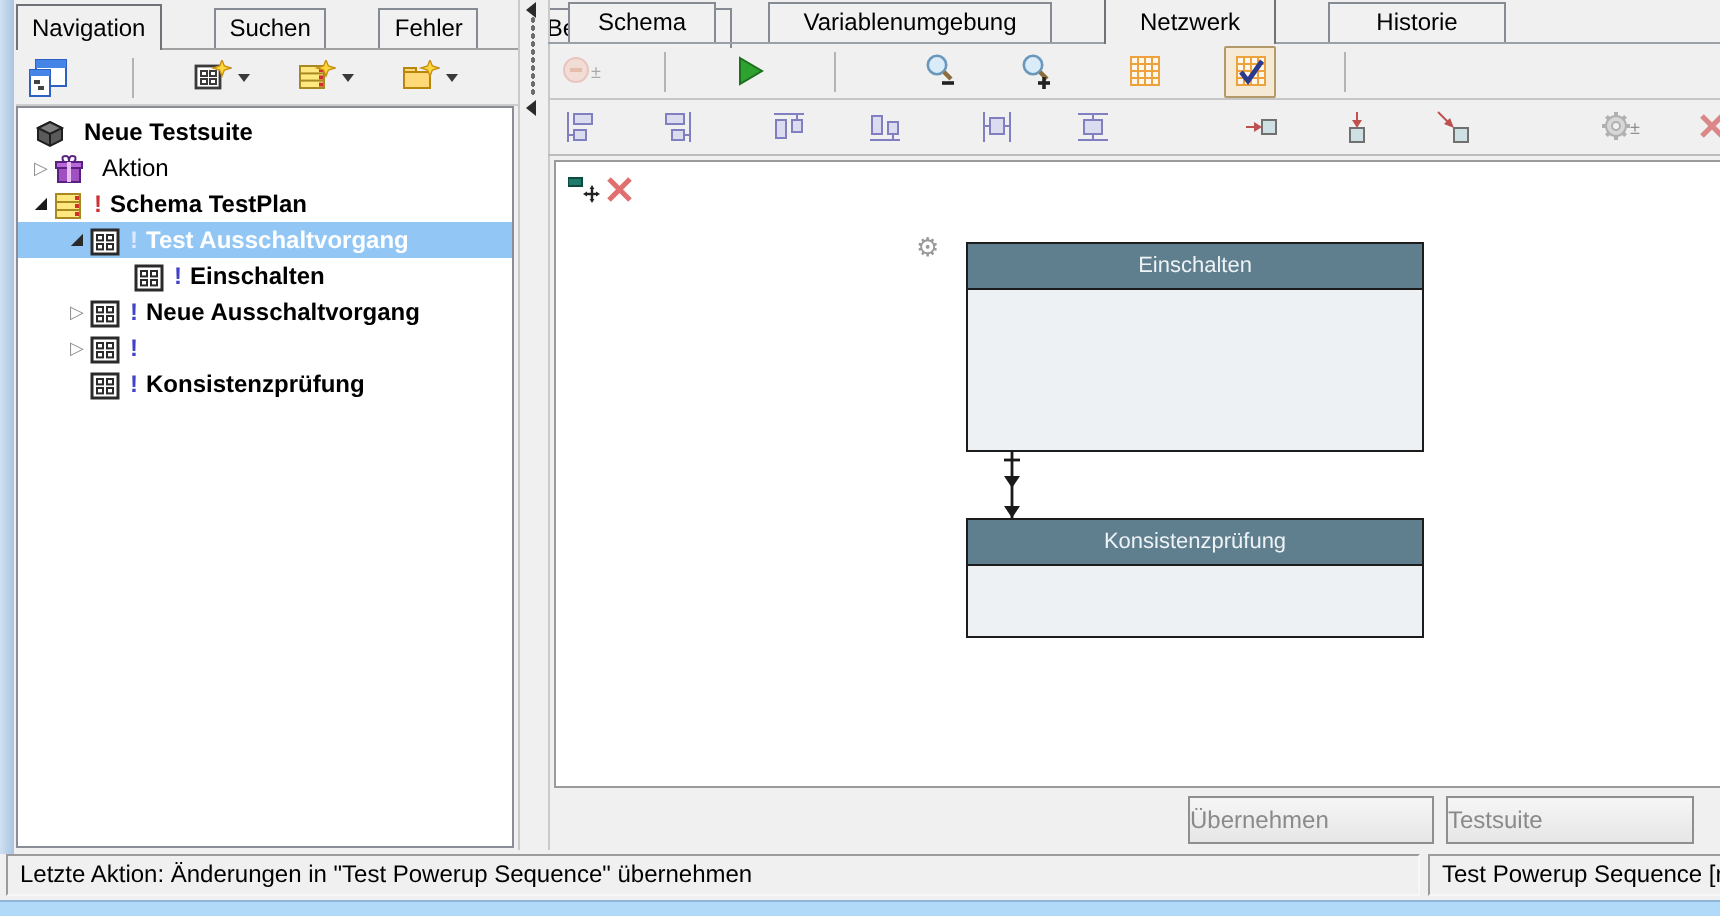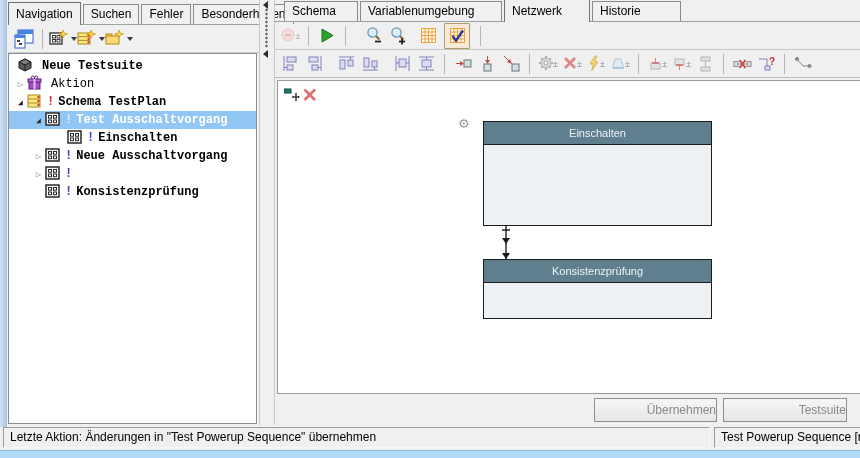--- a/index.html
+++ b/index.html
@@ -1,33 +1,33 @@
 <!DOCTYPE html>
 <html><head>
 <meta charset="utf-8">
 <style>
   html,body{margin:0;padding:0;}
   body{width:860px;height:458px;position:relative;overflow:hidden;background:#f0f0f0;
        font-family:"Liberation Sans","DejaVu Sans",sans-serif;font-size:12px;color:#000;}
-  .abs{position:absolute;}
+  .abs{position:absolute;gap:24px;}
 
   
   .win-left{left:0;top:0;width:7px;height:427px;background:linear-gradient(to right,#cfe0f2,#a9c4e2);}
   .win-bottom{left:0;top:450px;width:860px;height:8px;background:#b0daf8;border-top:1px solid #8fb6d9;}
 
   
   .ltabs{left:8px;top:1px;width:252px;height:23px;display:flex;align-items:flex-end;border-bottom:1px solid #a0a0a0;}
   .tab{border:1px solid #868a92;border-bottom:none;background:#f1f1f1;padding:2px 7px 2px 7px;height:15px;line-height:15px;margin-right:2px;white-space:nowrap;}
   .tab.active{height:18px;line-height:18px;background:#f0f0f0;margin-bottom:-1px;border-color:#6f7377;}
   .ltoolbar{left:8px;top:25px;width:251px;height:27px;display:flex;align-items:center;border-bottom:1px solid #cdcdcd;}
   .tbtn{min-width:24px;height:24px;display:flex;align-items:center;justify-content:center;}
   .vsep{width:1px;height:20px;background:#b4b4b4;margin:0 6px;}
   .chev{width:0;height:0;border-left:3px solid transparent;border-right:3px solid transparent;border-top:4px solid #3a3a3a;margin-left:3px;}
   .tree{left:8px;top:53px;width:249px;height:371px;background:#fff;border:1px solid #8a8d96;padding-top:3px;box-sizing:border-box;overflow:hidden;}
-  .trow{height:18px;line-height:18px;display:flex;align-items:flex-start;font-weight:bold;white-space:nowrap;font-family:Liberation Mono, monospace;}
+  .trow{height:18px;line-height:18px;display:flex;align-items:flex-end;font-weight:bold;white-space:nowrap;}
   .trow.normal{font-weight:normal;}
   .trow.sel{background:#92c6f5;color:#fff;}
   .exp{width:11px;display:inline-block;text-align:center;}
   .exp-open::before{content:"◢";font-size:8px;color:#1a1a1a;}
   .trow.sel .exp-open::before{color:#2a2a2a;}
   .exp-closed::before{content:"▷";font-size:9px;color:#909090;}
   .ticon{width:17px;height:16px;display:inline-block;margin-right:4px;}
   .bang{margin-right:4px;font-weight:bold;}
   .bang-blue{color:#4343c8;}
   .bang-red{color:#cc3333;}
@@ -35,38 +35,38 @@
 
   
   .splitter{left:259px;top:0;width:14px;height:425px;background:#f0f0f0;border-left:1px solid #c9c9c9;border-right:1px solid #c9c9c9;}
   .spl-dots{position:absolute;left:5px;top:8px;width:3px;height:40px;
             background-image:radial-gradient(#6d6d6d 1px,transparent 1.2px);background-size:3px 4px;}
   .spl-arrow{position:absolute;left:3px;width:0;height:0;border-top:4px solid transparent;border-bottom:4px solid transparent;border-right:5px solid #2a2a2a;}
   .spl-arrow.a1{top:1px;} .spl-arrow.a2{top:50px;}
 
   
   .rtabs{left:274px;top:0;width:586px;height:21px;display:flex;align-items:flex-end;border-bottom:1px solid #9aa0a8;}
-  .rtabs .tab{text-align:left;}
+  .rtabs .tab{text-align:center;}
   .rtb1{left:274px;top:22px;width:586px;height:27px;display:flex;align-items:center;border-bottom:1px solid #c6c6c6;}
   .rtb2{left:274px;top:50px;width:586px;height:27px;display:flex;align-items:center;border-bottom:1px solid #bcbcbc;}
   .toggled{border:1px solid #b49a6a;background:#f5ead6;border-radius:1px;}
   .dis{opacity:.45;}
   .semidis{opacity:.62;}
   .pm::after{content:"±";font-size:9px;color:#555;margin-left:-1px;vertical-align:-3px;}
 
   .canvas{left:277px;top:80px;width:582px;height:312px;background:#fff;border:1px solid #9a9a9a;}
   .ctool{position:absolute;width:16px;height:15px;}
   .gear-glyph{position:absolute;left:180px;top:36px;font-size:13px;color:#9a9a9a;line-height:13px;}
   .node{position:absolute;width:229px;border:1px solid #1c1c1c;background:#edf1f4;box-sizing:border-box;}
   .node-h{height:22px;line-height:22px;background:#5f7e8e;border-bottom:1px solid #1c1c1c;color:#eef3f6;font-size:11px;text-align:center;}
   .node1{left:205px;top:40px;height:105px;}
   .node2{left:205px;top:178px;height:60px;}
   .edge{position:absolute;left:221px;top:144px;}
 
-  .btn{position:absolute;top:398px;height:24px;line-height:22px;text-align:right;
+  .btn{position:absolute;top:398px;height:24px;line-height:22px;text-align:left;
        border:1px solid #8f8f8f;background:linear-gradient(#f6f6f6,#e6e6e6);color:#8a8a8a;box-sizing:border-box;}
   .btn-apply{left:594px;width:123px;}
   .btn-discard{left:723px;width:124px;}
 
   
   .status{top:427px;height:21px;line-height:19px;background:#f0f0f0;
           border:1px solid;border-color:#9b9b9b #f7f7f7 #f7f7f7 #9b9b9b;
           padding:0 6px;white-space:nowrap;overflow:hidden;box-sizing:border-box;}
   .status-l{left:3px;width:707px;}
   .status-r{left:714px;width:152px;}

